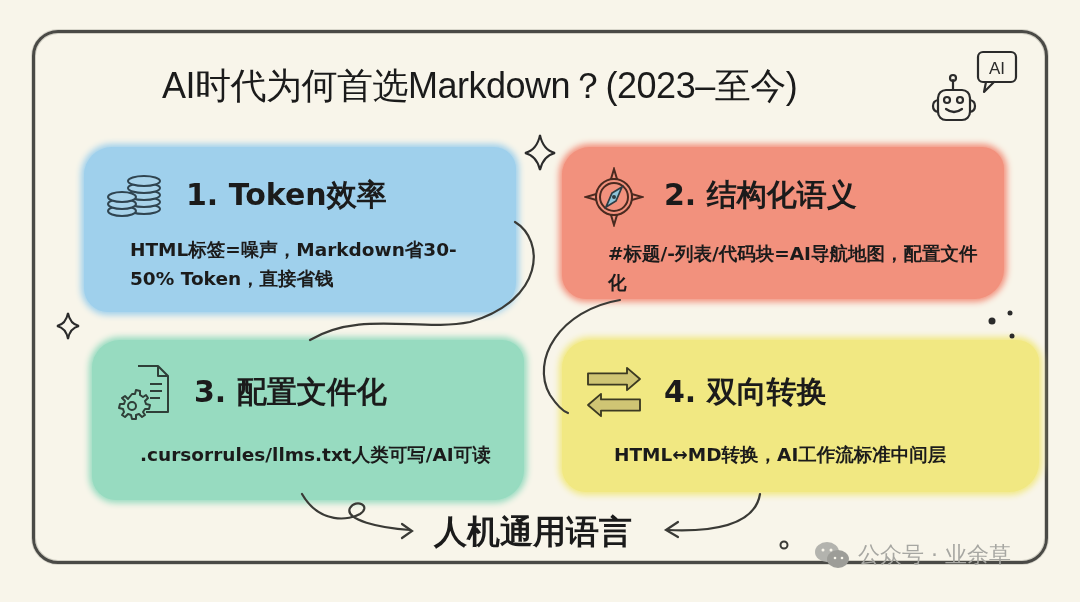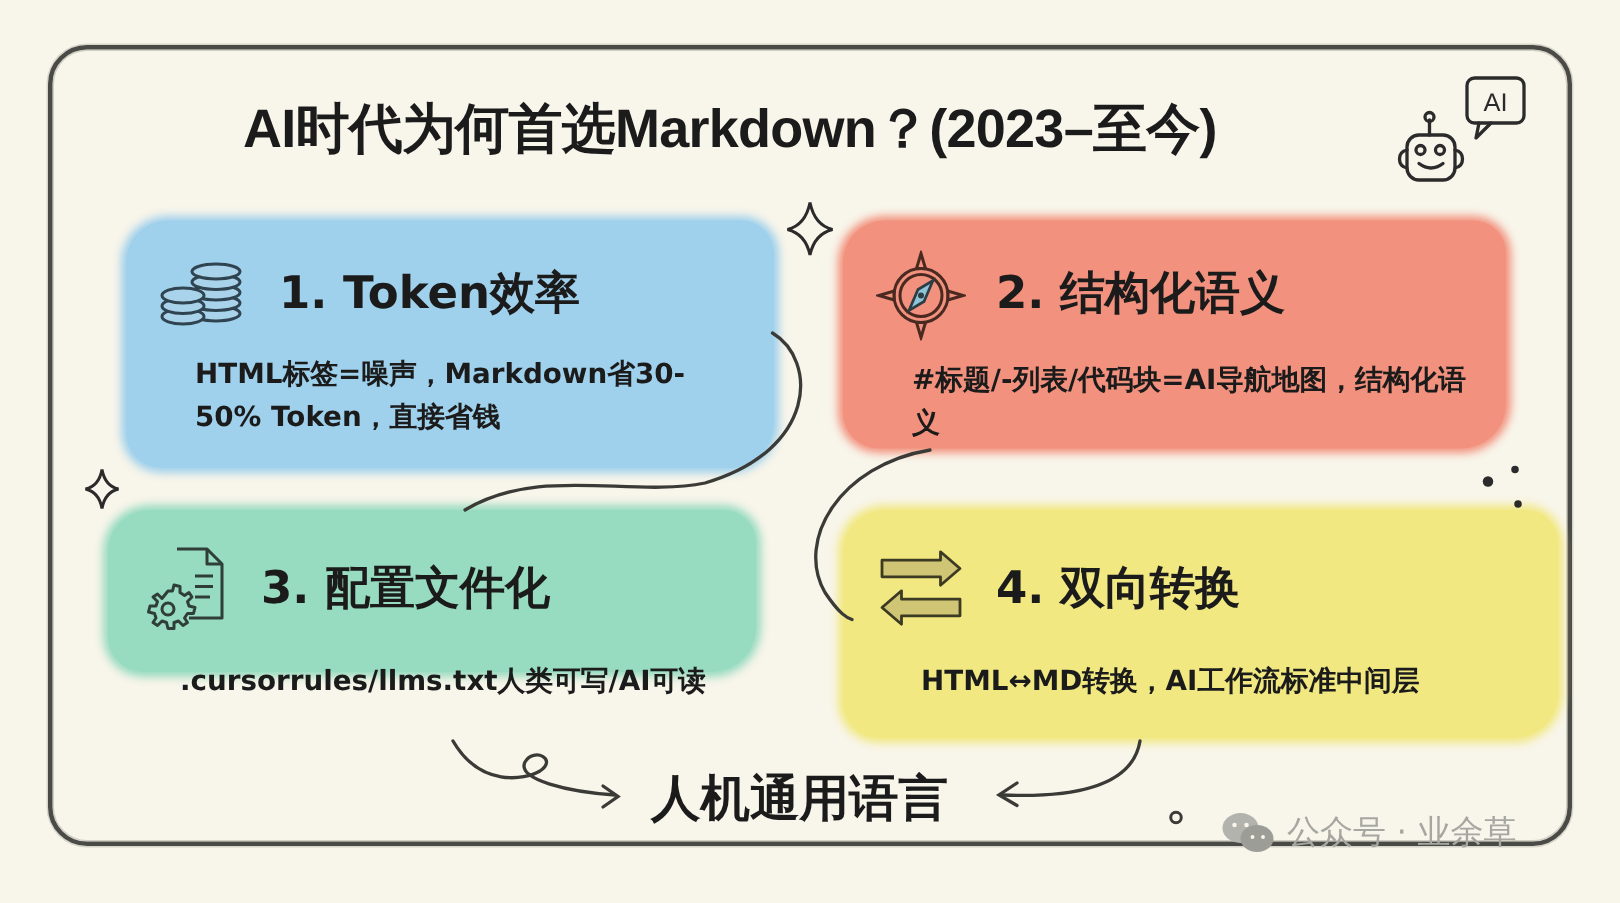--- a/index.html
+++ b/index.html
@@ -10,36 +10,36 @@
     position:relative;
     color:#1b1b1b;
   }
   .frame {
     position:absolute; left:32px; top:30px; width:1010px; height:528px;
     border:3px solid #4a4a46; border-radius:26px;
     box-shadow: inset 0 0 0 1px rgba(90,90,80,0.25), 0 0 0 1px rgba(90,90,80,0.2);
   }
   .title {
     position:absolute; left:162px; top:62px; width:760px;
-    font-size:36px; font-weight:bold; letter-spacing:-0.5px; white-space:nowrap;
+    font-size:36px; font-weight:normal; letter-spacing:-0.5px; white-space:nowrap;
     font-family:"Liberation Sans","DejaVu Sans",sans-serif;
   }
   .robot { position:absolute; left:930px; top:48px; width:100px; height:80px; }
   .card {
     position:absolute; border-radius:26px;
     filter: blur(0.4px);
   }
   .card .wash {
     position:absolute; inset:0; border-radius:28px 22px 30px 24px;
   }
   .card-blue   { left:84px;  top:147px; width:432px; height:165px; }
   .card-blue .wash { background:#9fd0ec; box-shadow:0 0 6px 3px #9fd0ec; }
   .card-red    { left:562px; top:147px; width:442px; height:152px;border-radius:15px; }
   .card-red .wash { background:#f2917d; box-shadow:0 0 6px 3px #f2917d; }
-  .card-green  { left:72px;  top:340px; width:432px; height:108px; }
+  .card-green  { left:92px;  top:340px; width:432px; height:160px; }
   .card-green .wash { background:#97dbc0; box-shadow:0 0 6px 3px #97dbc0; }
   .card-yellow { left:562px; top:340px; width:477px; height:152px; }
   .card-yellow .wash { background:#f1e882; box-shadow:0 0 6px 3px #f1e882; }
 
   .card-head { position:absolute; left:22px; top:22px; height:52px; display:flex; align-items:center; }
   .card-icon { width:60px; height:52px; margin-right:20px; }
   .card-title { font-size:30px; font-weight:bold; white-space:nowrap; }
   .card-desc { position:absolute; left:24px; top:88px; right:18px; font-size:18.5px; font-weight:bold; line-height:29px;margin-left:22px; }
 
   .connectors { position:absolute; left:0; top:0; width:1080px; height:602px; pointer-events:none; }
@@ -108,21 +108,21 @@
         <path d="M30 2 L33 12 L27 12 Z" fill="#f2917d"></path>
         <path d="M30 58 L33 48 L27 48 Z" fill="#f2917d"></path>
         <path d="M2 30 L12 27 L12 33 Z" fill="#f2917d"></path>
         <path d="M58 30 L48 27 L48 33 Z" fill="#f2917d"></path>
       </g>
       <path d="M38 20 L32 34 L22 40 L28 26 Z" fill="#8fc3d9" stroke="#2d3d44" stroke-width="1.8"></path>
       <circle cx="30" cy="30" r="2" fill="#2d3d44"></circle>
     </svg>
     <div class="card-title">2. 结构化语义</div>
   </div>
-  <div class="card-desc" style="left:24px;top:92px">#标题/-列表/代码块=AI导航地图，结构化语义</div>
+  <div class="card-desc" style="left:24px;top:92px">#标题/-列表/代码块=AI导航地图，配置文件化</div>
 </div>
 
 <div class="card card-green">
   <div class="wash"></div>
   <div class="card-head" style="top:26px">
     <svg class="card-icon" viewBox="0 0 60 60" style="height:60px">
       <g fill="none" stroke="#2f3f38" stroke-width="2" stroke-linejoin="round">
         <path d="M24 4 H44 L54 14 V50 H32"></path>
         <path d="M44 4 V14 H54"></path>
         <line x1="36" y1="22" x2="48" y2="22"></line>

